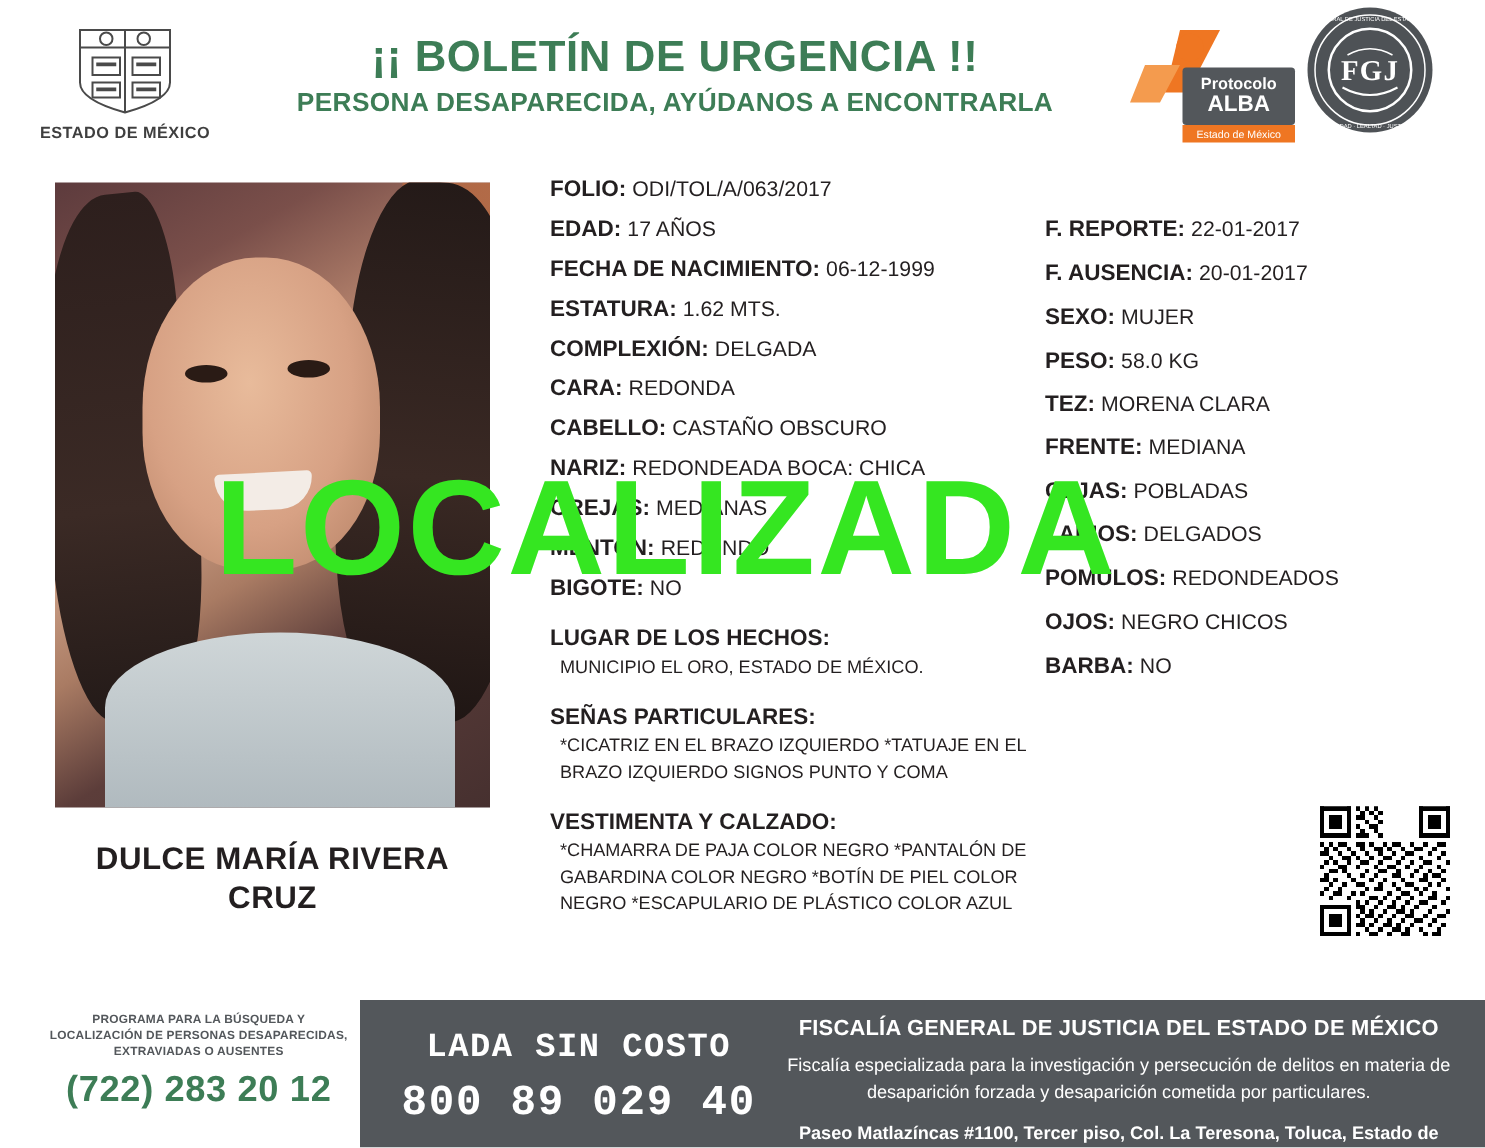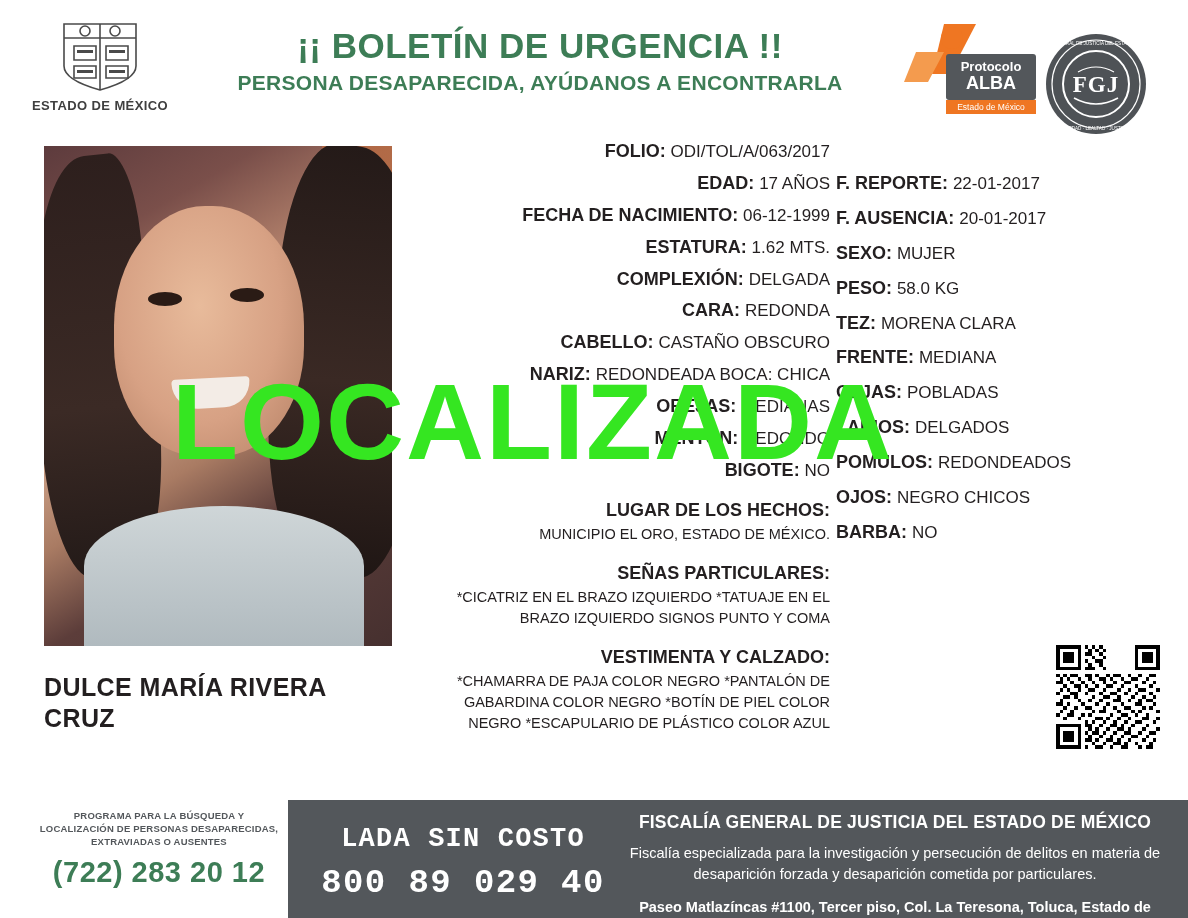--- a/index.html
+++ b/index.html
@@ -62,21 +62,21 @@
     letter-spacing: 0.3px;
     margin-top: 6px;
   }
   #protocolo-alba {
     position: absolute;
     left: 898px; top: 18px;
     width: 140px; height: 100px;
   }
   #fgj-logo {
     position: absolute;
-    left: 1044px; top: 32px;
+    left: 1044px; top: 4px;
     width: 104px; height: 104px;
   }
 
   
   #photo-block {
     position: absolute;
     left: 44px; top: 146px;
     width: 348px;
   }
   #photo {
@@ -134,33 +134,33 @@
   }
   #photo .wall {
     position: absolute;
     right: 0; top: 0;
     width: 70px; height: 220px;
     background: linear-gradient(180deg, #b9693f 0%, #8c4b30 100%);
     opacity: .75;
   }
   #photo-name {
     margin-top: 26px;
+    text-align: center;
     font-size: 25px;
     font-weight: bold;
     line-height: 1.25;
     letter-spacing: 0.4px;
     color: #231f20;
   }
 
   
   #data-left {
     position: absolute;
     left: 440px; top: 140px;
     width: 390px;
-    text-align: right;
   }
   #data-right {
     position: absolute;
     left: 836px; top: 172px;
     width: 340px;
   }
   .field {
     margin-bottom: 9px;
     font-size: 17.5px;
     line-height: 1.25;

